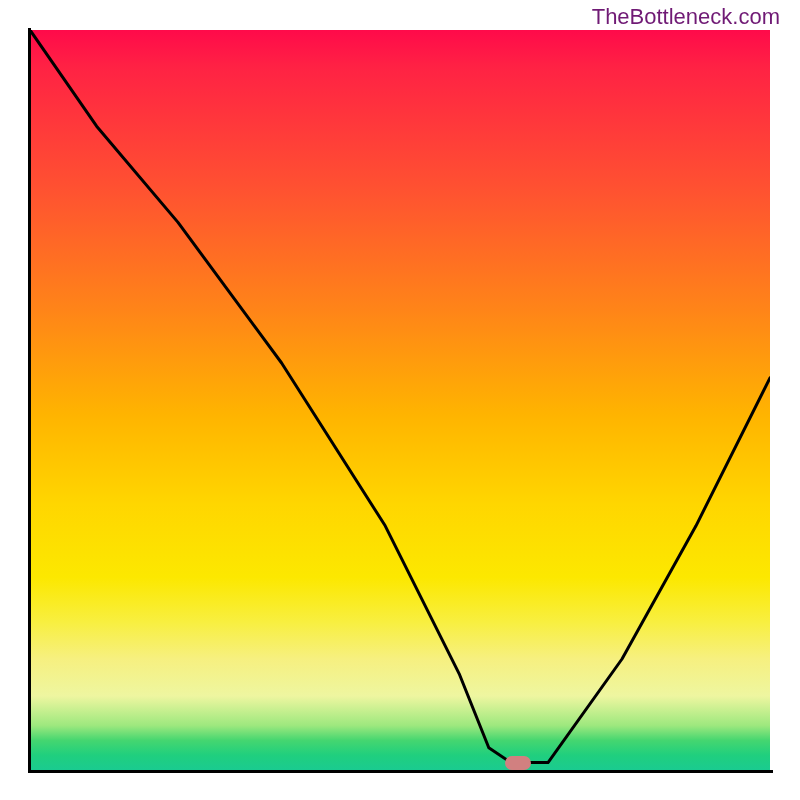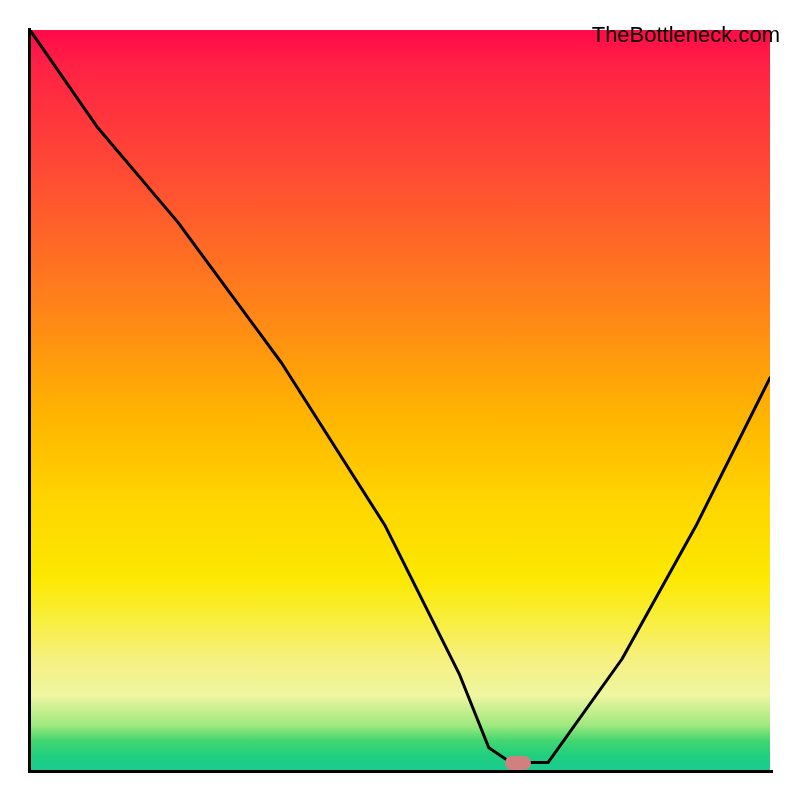--- a/index.html
+++ b/index.html
@@ -49,25 +49,25 @@
     height: 745px;
   }
   .axis-bottom {
     left: 28px;
     top: 770px;
     width: 745px;
     height: 3px;
   }
   .watermark {
     position: absolute;
-    top: 22px;
+    top: 4px;
     right: 20px;
     font-family: Arial, Helvetica, sans-serif;
     font-size: 22px;
-    color: #000000;
+    color: #701a75;
     font-weight: 500;
     letter-spacing: 0px;
   }
   svg.curve {
     position: absolute;
     left: 30px;
     top: 30px;
     width: 740px;
     height: 740px;
     pointer-events: none;

